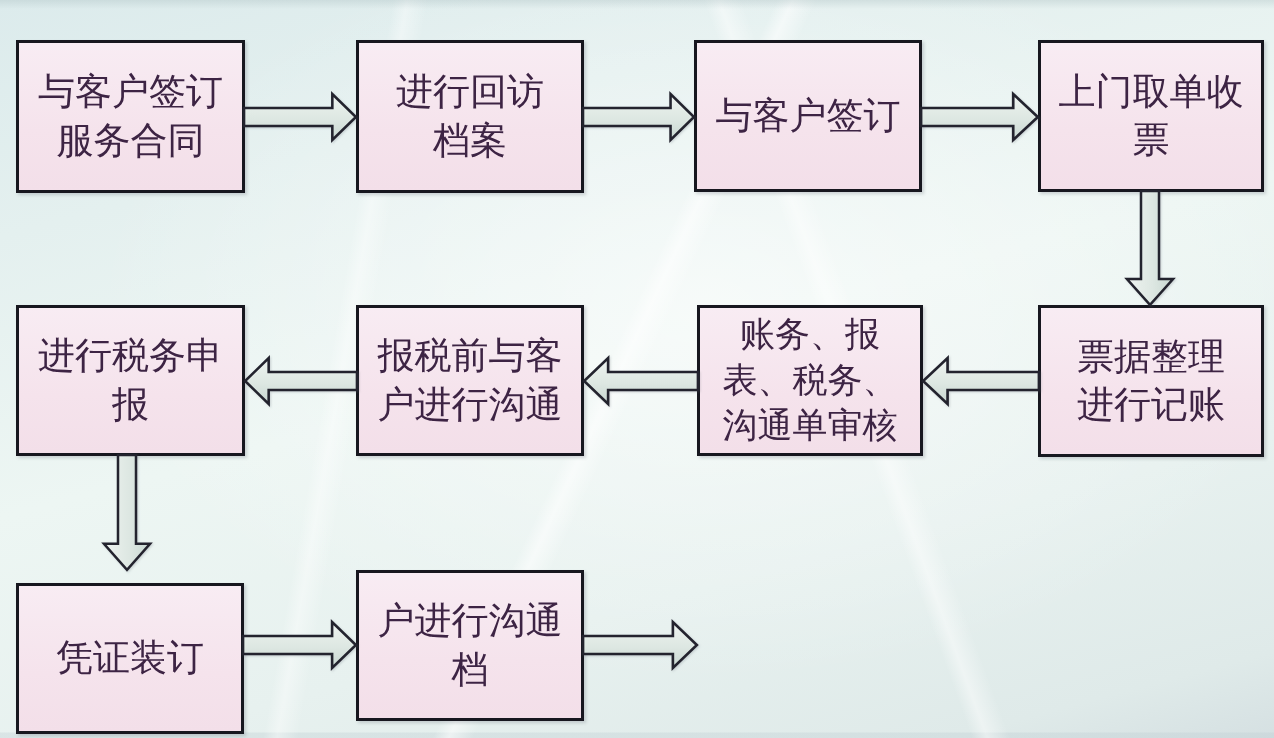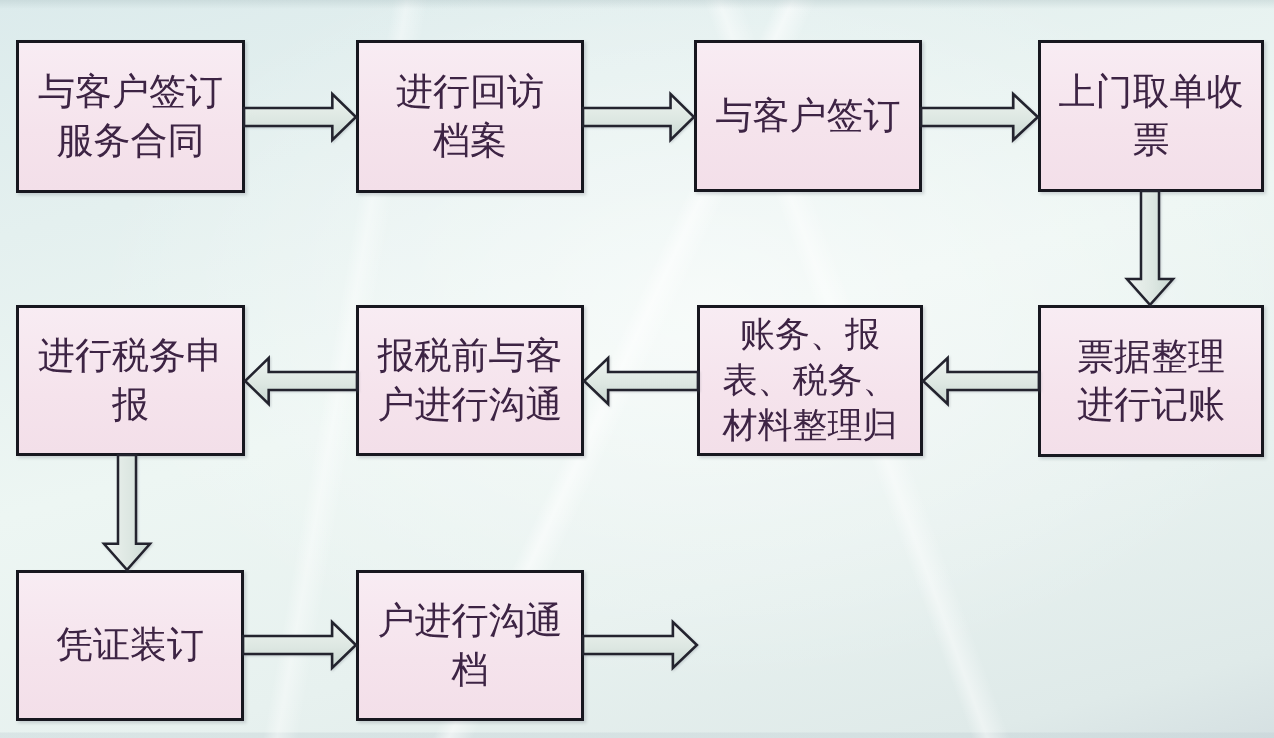--- a/index.html
+++ b/index.html
@@ -47,21 +47,21 @@
   }
   .node-label { white-space: pre-line; }
   .n1  { left: 16px;   top: 40px;  width: 229px; height: 153px; }
   .n2  { left: 356px;  top: 40px;  width: 228px; height: 153px; }
   .n3  { left: 694px;  top: 40px;  width: 228px; height: 152px; }
   .n4  { left: 1038px; top: 40px;  width: 226px; height: 152px; }
   .n5  { left: 1038px; top: 305px; width: 226px; height: 152px; }
   .n6  { left: 697px;  top: 305px; width: 226px; height: 151px; font-size: 35px; }
   .n7  { left: 356px;  top: 305px; width: 228px; height: 151px; }
   .n8  { left: 16px;   top: 305px; width: 229px; height: 151px; }
-  .n9  { left: 16px;   top: 570px; width: 228px; height: 151px; }
+  .n9  { left: 16px;   top: 583px; width: 228px; height: 151px; }
   .n10 { left: 356px;  top: 570px; width: 228px; height: 151px; }
   .n11 { left: 697px;  top: 570px; width: 226px; height: 151px; }
   .arrow { position: absolute; overflow: visible; filter: drop-shadow(1px 1px 1px rgba(90,100,110,0.25)); }
   .a1  { left: 243px;  top: 91px;  width: 115px; height: 52px; }
   .a2  { left: 582px;  top: 91px;  width: 114px; height: 52px; }
   .a3  { left: 920px;  top: 91px;  width: 120px; height: 52px; }
   .a4  { left: 1124px; top: 190px; width: 52px;  height: 117px; }
   .a5  { left: 921px;  top: 355px; width: 119px; height: 52px; }
   .a6  { left: 582px;  top: 355px; width: 117px; height: 52px; }
   .a7  { left: 243px;  top: 355px; width: 115px; height: 52px; }
@@ -108,21 +108,21 @@
 票</span>
   </div>
 
   <div class="node n5">
     <span class="node-label">票据整理
 进行记账</span>
   </div>
   <div class="node n6">
     <span class="node-label">账务、报
 表、税务、
-材料整理归</span>
+沟通单审核</span>
   </div>
   <div class="node n7">
     <span class="node-label">报税前与客
 户进行沟通</span>
   </div>
   <div class="node n8">
     <span class="node-label">进行税务申
 报</span>
   </div>
 

